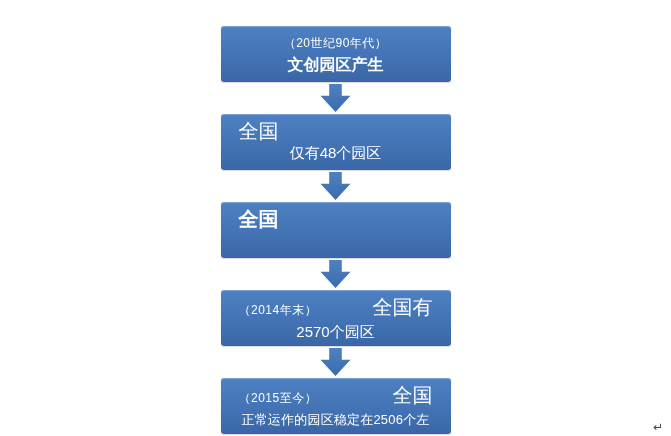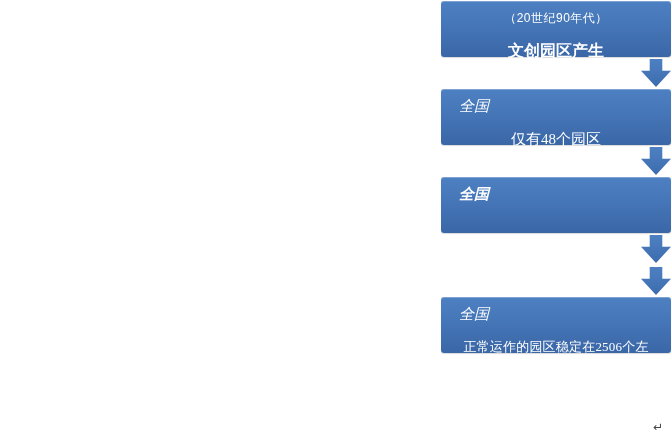--- a/index.html
+++ b/index.html
@@ -10,26 +10,26 @@
   }
   .canvas {
     position: relative;
     width: 671px;
     height: 436px;
     background: #ffffff;
     overflow: hidden;
   }
   .flow {
     position: absolute;
-    top: 1px;
+    top: 26px;
     left: 0;
     width: 671px;
     display: flex;
     flex-direction: column;
-    align-items: flex-end;
+    align-items: center;
   }
   .step {
     width: 230px;
     height: 56px;
     border-radius: 3px;
     background: linear-gradient(to bottom, #4d80c2 0%, #4373b5 55%, #3a66a6 100%);
     box-shadow: inset 0 1px 0 rgba(255,255,255,0.28), 0 1px 1px rgba(0,0,0,0.15);
     color: #ffffff;
     box-sizing: border-box;
     padding: 7px 18px 0 18px;
@@ -44,29 +44,27 @@
     line-height: 20px;
   }
   .line1.split {
     justify-content: space-between;
   }
   .period {
     font-size: 12px;
     letter-spacing: 0.5px;
   }
   .side {
-    font-size: 15px;
-    font-style: italic;
+    font-size: 20px;
   }
   .line2 {
     text-align: center;
     font-size: 15px;
     line-height: 22px;
-    margin-top: 12px;
-    font-family: Liberation Serif, serif;
+    margin-top: 1px;
   }
   .step-1 .line2 {
     font-size: 16px;
     font-weight: bold;
   }
   .step-3 .side,
   .step-3 .line2 {
     font-weight: bold;
   }
   .step-5 .line2 {
@@ -114,25 +112,33 @@
     <div class="down-arrow"></div>
 
     <div class="step step-3">
       <div class="line1 split">
         <span class="side">全国</span>
       </div>
     </div>
 
     <div class="down-arrow"></div>
 
+    <div class="step step-4">
+      <div class="line1 split">
+        <span class="period">（2014年末）</span>
+        <span class="side">全国有</span>
+      </div>
+      <div class="line2">2570个园区</div>
+    </div>
 
     <div class="down-arrow"></div>
 
     <div class="step step-5">
       <div class="line1 split">
+        <span class="period">（2015至今）</span>
         <span class="side">全国</span>
       </div>
       <div class="line2">正常运作的园区稳定在2506个左右</div>
     </div>
 
   </div>
 
   <span class="para-mark">↵</span>
 </div>
 

